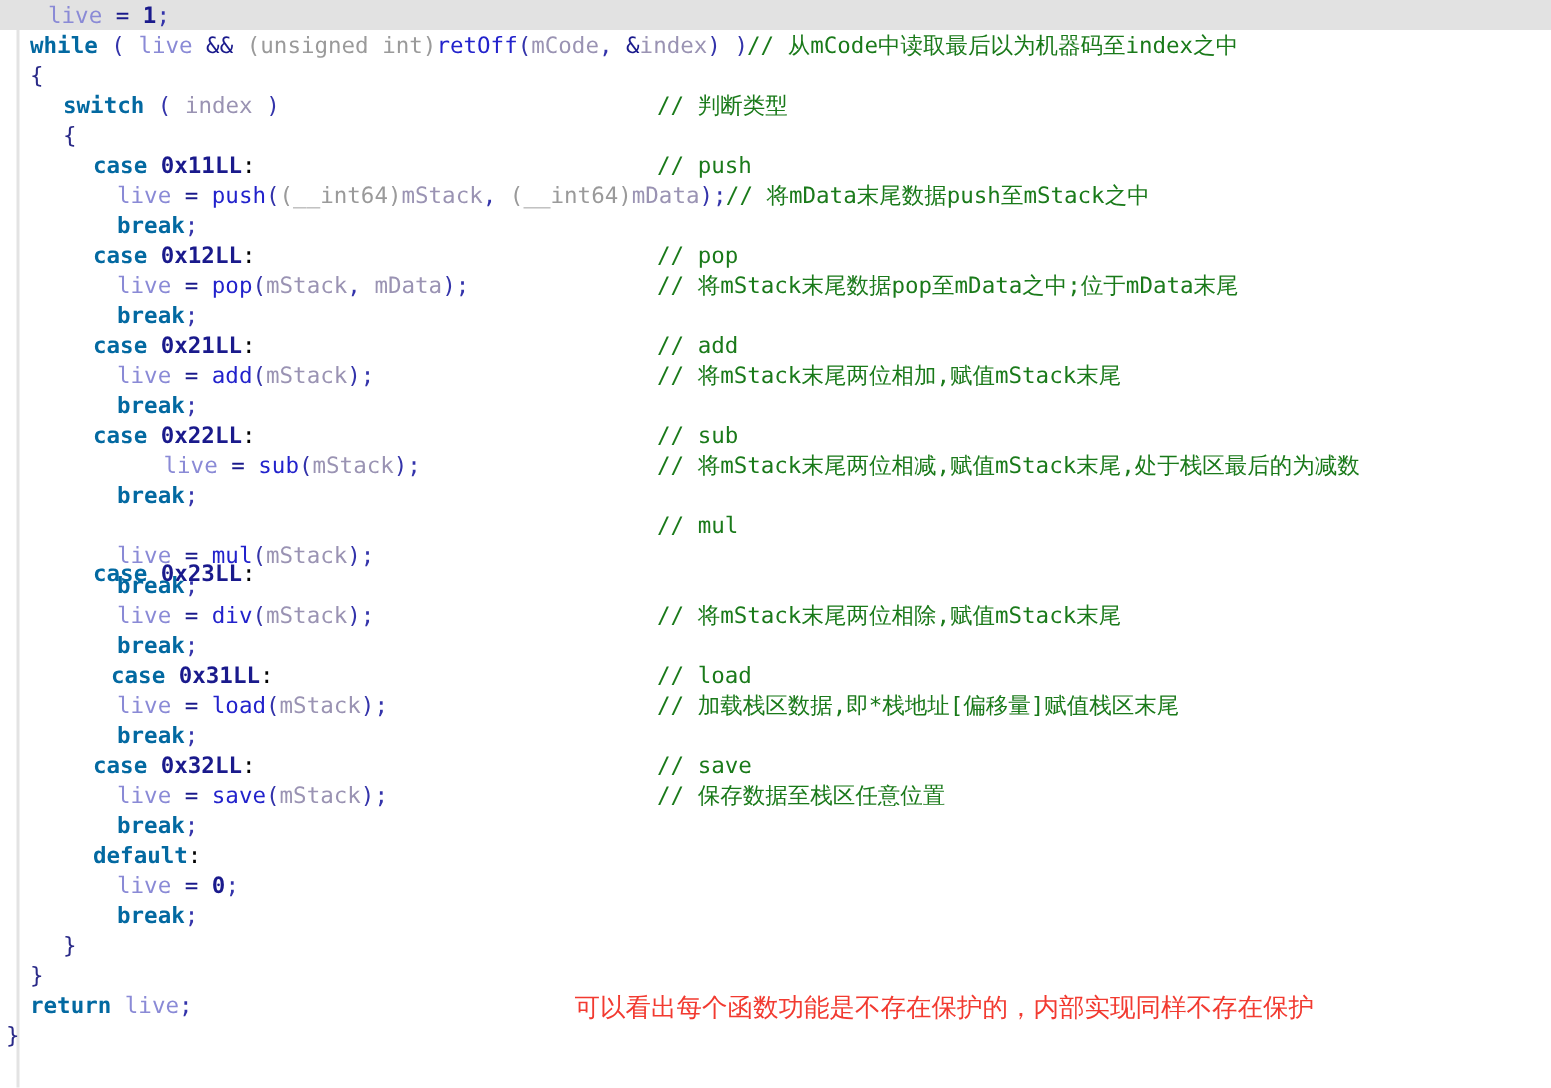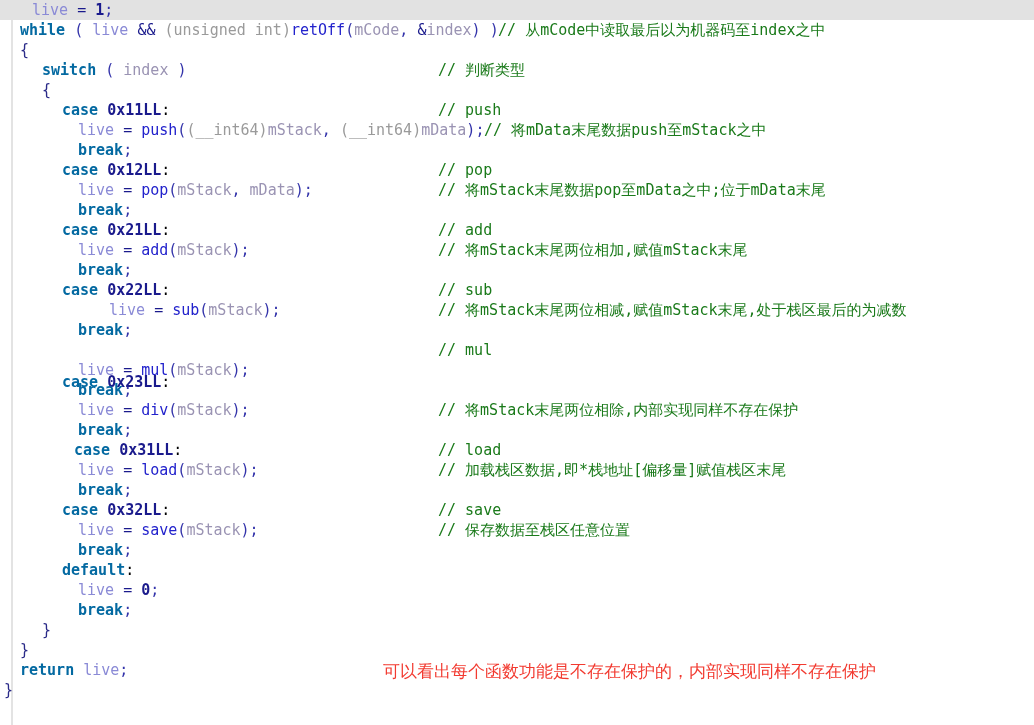--- a/index.html
+++ b/index.html
@@ -95,21 +95,21 @@
       <div class="code-line"><span class="code-text" style="left: 78px;"><span class="kw">break</span><span class="punct">;</span></span></div>
       <div class="code-line"><span class="code-text" style="left: 62px;"><span class="kw">case</span> <span class="num">0x21LL</span>:</span><span class="comment-text">// add</span></div>
       <div class="code-line"><span class="code-text" style="left: 78px;"><span class="var">live</span> <span class="op">=</span> <span class="fn">add</span><span class="punct">(</span><span class="ident">mStack</span><span class="punct">)</span><span class="punct">;</span></span><span class="comment-text">// 将mStack末尾两位相加,赋值mStack末尾</span></div>
       <div class="code-line"><span class="code-text" style="left: 78px;"><span class="kw">break</span><span class="punct">;</span></span></div>
       <div class="code-line"><span class="code-text" style="left: 62px;"><span class="kw">case</span> <span class="num">0x22LL</span>:</span><span class="comment-text">// sub</span></div>
       <div class="code-line"><span class="code-text" style="left: 78px; margin-left: 31px;"><span class="var">live</span> <span class="op">=</span> <span class="fn">sub</span><span class="punct">(</span><span class="ident">mStack</span><span class="punct">)</span><span class="punct">;</span></span><span class="comment-text">// 将mStack末尾两位相减,赋值mStack末尾,处于栈区最后的为减数</span></div>
       <div class="code-line"><span class="code-text" style="left: 78px;"><span class="kw">break</span><span class="punct">;</span></span></div>
       <div class="code-line"><span class="code-text" style="left: 62px; margin-top: 32px;"><span class="kw">case</span> <span class="num">0x23LL</span>:</span><span class="comment-text">// mul</span></div>
       <div class="code-line"><span class="code-text" style="left: 78px;"><span class="var">live</span> <span class="op">=</span> <span class="fn">mul</span><span class="punct">(</span><span class="ident">mStack</span><span class="punct">)</span><span class="punct">;</span></span></div>
       <div class="code-line"><span class="code-text" style="left: 78px;"><span class="kw">break</span><span class="punct">;</span></span></div>
-      <div class="code-line"><span class="code-text" style="left: 78px;"><span class="var">live</span> <span class="op">=</span> <span class="fn">div</span><span class="punct">(</span><span class="ident">mStack</span><span class="punct">)</span><span class="punct">;</span></span><span class="comment-text">// 将mStack末尾两位相除,内部实现同样不存在保护</span></div>
+      <div class="code-line"><span class="code-text" style="left: 78px;"><span class="var">live</span> <span class="op">=</span> <span class="fn">div</span><span class="punct">(</span><span class="ident">mStack</span><span class="punct">)</span><span class="punct">;</span></span><span class="comment-text">// 将mStack末尾两位相除,赋值mStack末尾</span></div>
       <div class="code-line"><span class="code-text" style="left: 78px;"><span class="kw">break</span><span class="punct">;</span></span></div>
       <div class="code-line"><span class="code-text" style="left: 74px;"><span class="kw">case</span> <span class="num">0x31LL</span>:</span><span class="comment-text">// load</span></div>
       <div class="code-line"><span class="code-text" style="left: 78px;"><span class="var">live</span> <span class="op">=</span> <span class="fn">load</span><span class="punct">(</span><span class="ident">mStack</span><span class="punct">)</span><span class="punct">;</span></span><span class="comment-text">// 加载栈区数据,即*栈地址[偏移量]赋值栈区末尾</span></div>
       <div class="code-line"><span class="code-text" style="left: 78px;"><span class="kw">break</span><span class="punct">;</span></span></div>
       <div class="code-line"><span class="code-text" style="left: 62px;"><span class="kw">case</span> <span class="num">0x32LL</span>:</span><span class="comment-text">// save</span></div>
       <div class="code-line"><span class="code-text" style="left: 78px;"><span class="var">live</span> <span class="op">=</span> <span class="fn">save</span><span class="punct">(</span><span class="ident">mStack</span><span class="punct">)</span><span class="punct">;</span></span><span class="comment-text">// 保存数据至栈区任意位置</span></div>
       <div class="code-line"><span class="code-text" style="left: 78px;"><span class="kw">break</span><span class="punct">;</span></span></div>
       <div class="code-line"><span class="code-text" style="left: 62px;"><span class="kw">default</span>:</span></div>
       <div class="code-line"><span class="code-text" style="left: 78px;"><span class="var">live</span> <span class="op">=</span> <span class="num">0</span><span class="punct">;</span></span></div>
       <div class="code-line"><span class="code-text" style="left: 78px;"><span class="kw">break</span><span class="punct">;</span></span></div>

